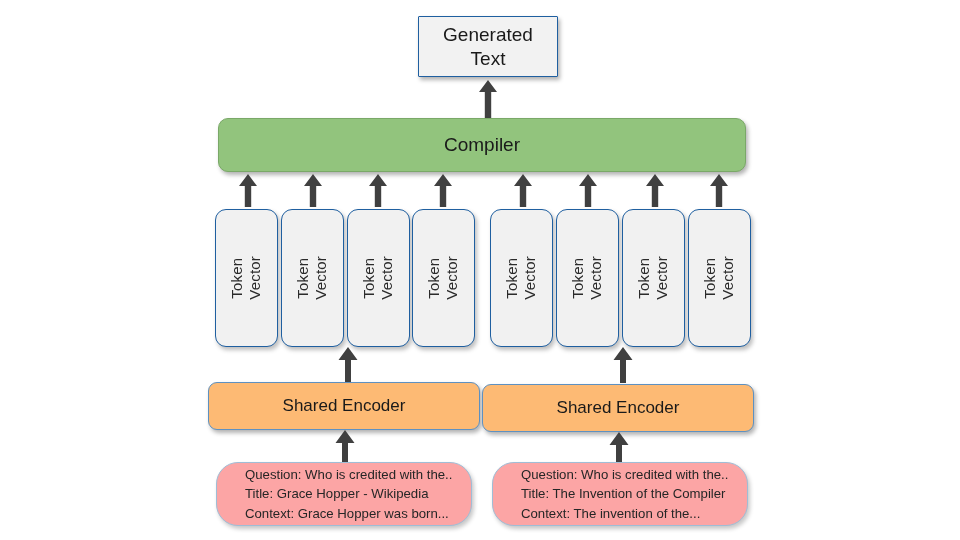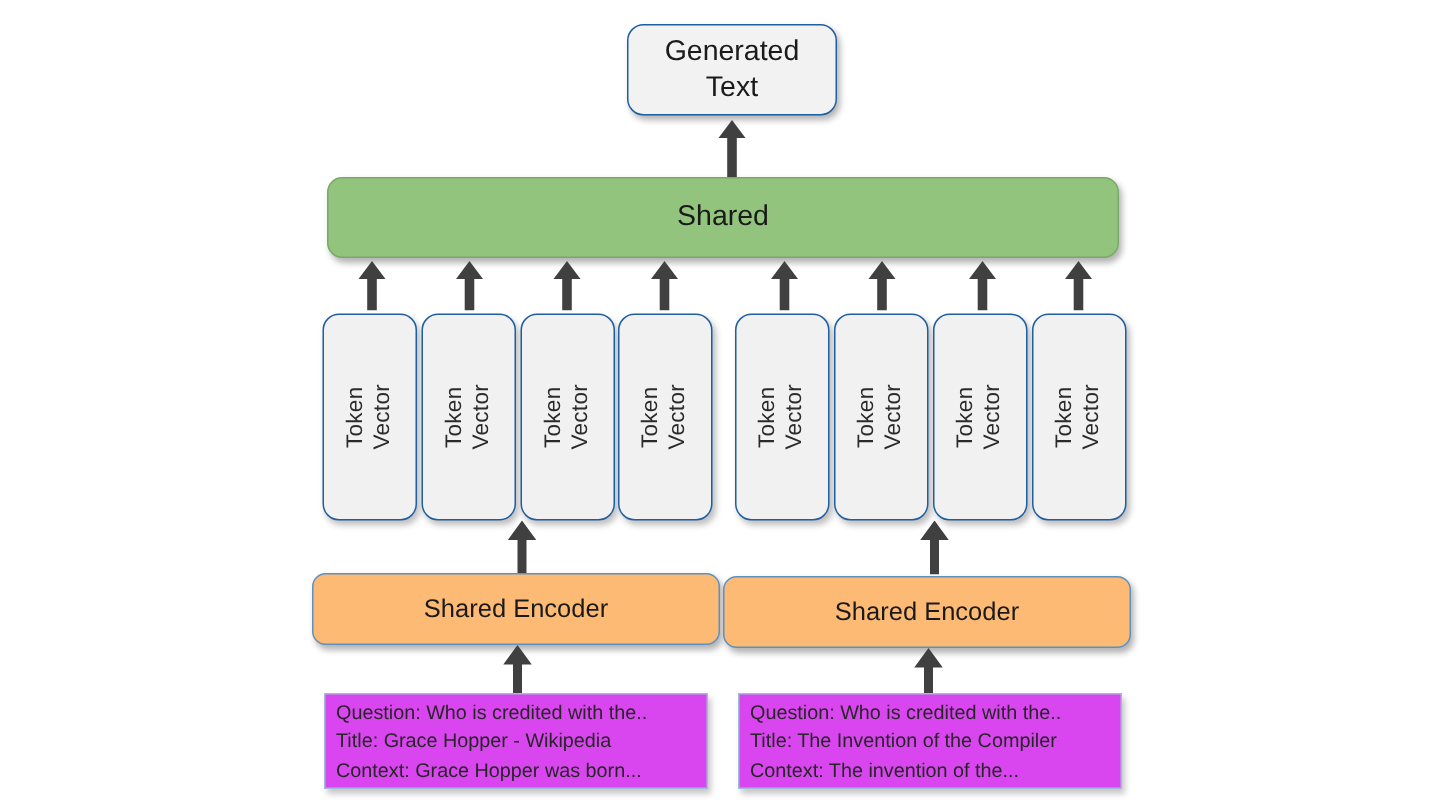--- a/index.html
+++ b/index.html
@@ -19,21 +19,21 @@
     justify-content: center;
     text-align: center;
     border-radius: 9px;
     box-shadow: 2px 3px 4px rgba(0,0,0,0.30);
     color: #1a1a1a;
   }
 
   .node-generated {
     background: #f2f2f2;
     border: 1.6px solid #1f5fa0;
-    border-radius: 11px;
+    border-radius: 1px;
     font-size: 19px;
     line-height: 1.24;
   }
 
   .node-decoder {
     background: #92c47d;
     border: 1.4px solid #7aa868;
     border-radius: 10px;
     font-size: 19px;
   }
@@ -55,26 +55,26 @@
     writing-mode: vertical-rl;
     transform: rotate(180deg);
     font-size: 15px;
     line-height: 1.22;
     white-space: pre-line;
     letter-spacing: 0.2px;
     color: #2b2b2b;
   }
 
   .node-input {
-    background: #d946ef;
+    background: #fca5a5;
     border: 1.2px solid #9fbdd6;
-    border-radius: 0;
+    border-radius: 22px;
     justify-content: flex-start;
     align-items: center;
-    padding: 4px 9px 4px 7px;
+    padding: 4px 9px 4px 28px;
     text-align: left;
     font-size: 13.2px;
     line-height: 1.45;
     color: #262626;
     box-shadow: 2px 3px 4px rgba(0,0,0,0.22);
   }
   .node-input .lines { white-space: pre-line; }
 
   
   .arrow { position: absolute; }
@@ -90,21 +90,21 @@
 Text</span>
   </div>
 
   <div class="arrow" style="left:478px; top:80px;">
     <svg width="20" height="38" viewBox="0 0 20 38">
       <polygon points="10,0 19,12 13.2,12 13.2,38 6.8,38 6.8,12 1,12" fill="#404040"></polygon>
     </svg>
   </div>
 
   <div class="node node-decoder" style="left:218px; top:118px; width:528px; height:54px;">
-    <span>Shared</span>
+    <span>Compiler</span>
   </div>
 
   <div class="arrow" style="left:238px; top:174px;">
     <svg width="20" height="33" viewBox="0 0 20 33">
         <polygon points="10,0 19,12 13.2,12 13.2,33 6.8,33 6.8,12 1,12" fill="#404040"></polygon>
       </svg>
   </div>
   <div class="arrow" style="left:303px; top:174px;">
     <svg width="20" height="33" viewBox="0 0 20 33">
         <polygon points="10,0 19,12 13.2,12 13.2,33 6.8,33 6.8,12 1,12" fill="#404040"></polygon>

